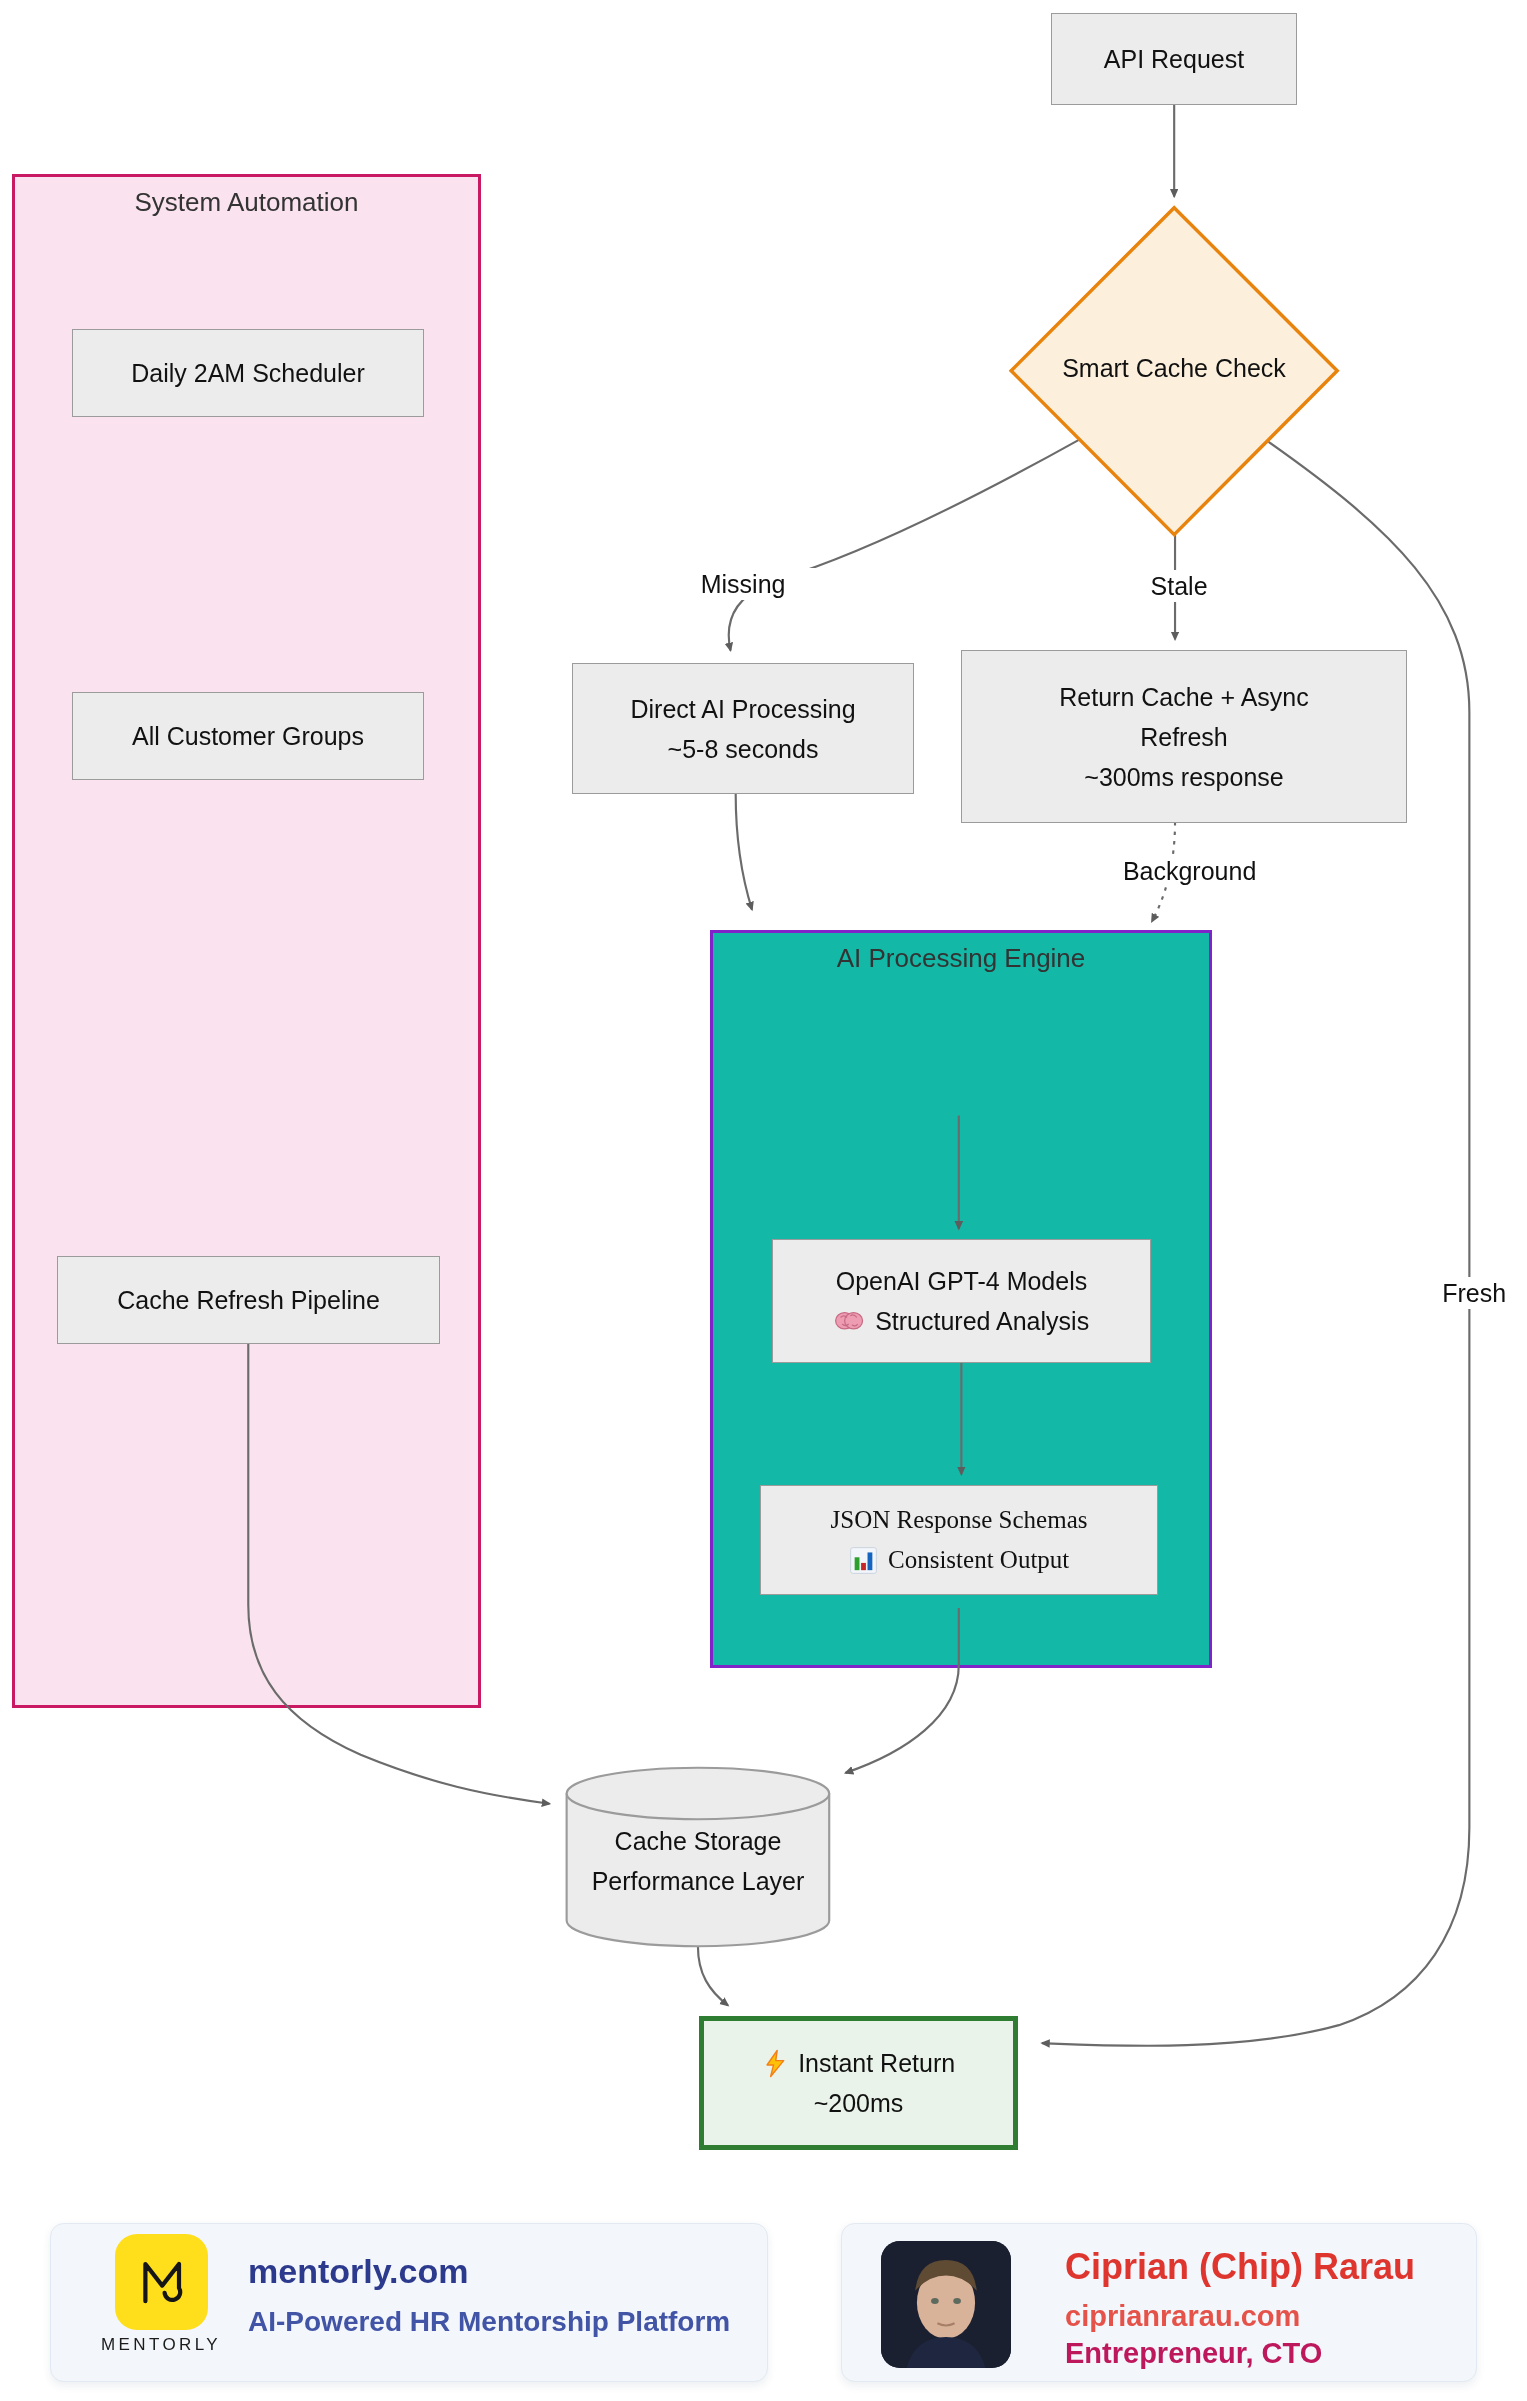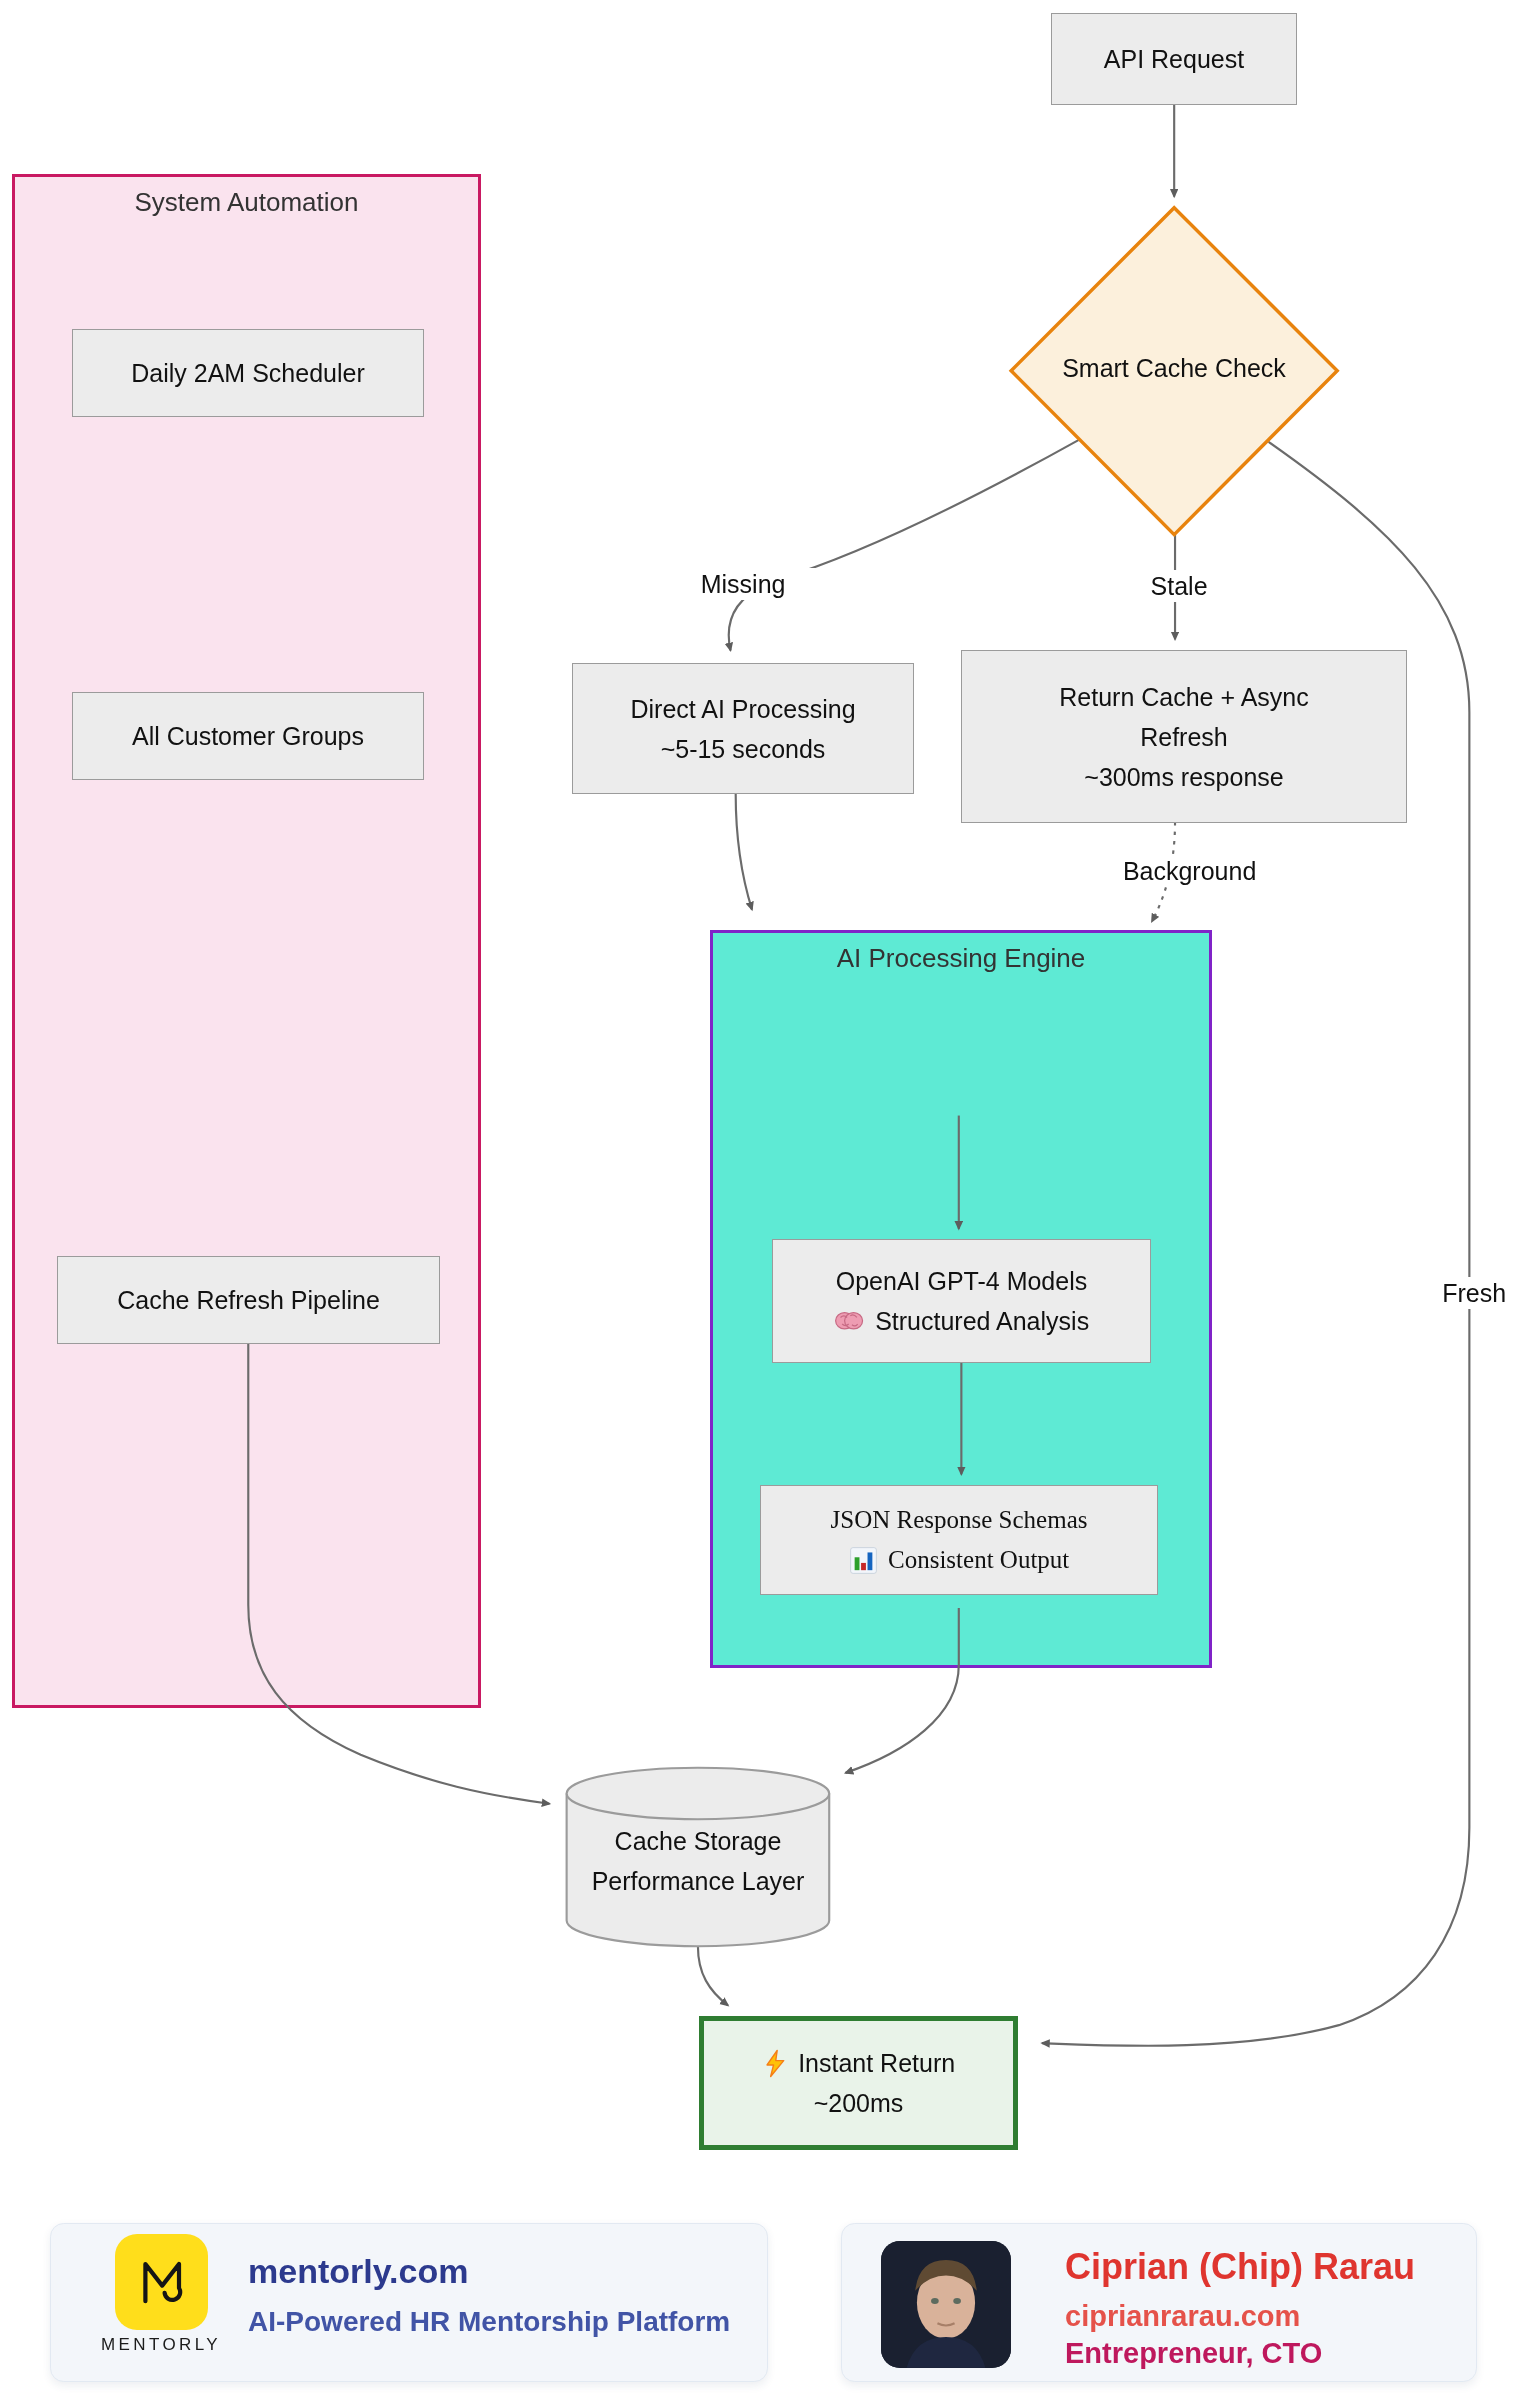--- a/index.html
+++ b/index.html
@@ -1,21 +1,21 @@
 <!DOCTYPE html>
 <html style="font-size:13.7px"><head>
 <meta charset="utf-8">
 <style>
   html,body{margin:0;padding:0;background:#ffffff;}
   body{font-family:"Liberation Sans","DejaVu Sans",sans-serif;color:#111;}
   #canvas{position:relative;width:1528px;height:2401px;background:#fff;overflow:hidden;}
 
   .container{position:absolute;box-sizing:border-box;}
   .container.pink{background:#fae3ee;border:3.4px solid #c91962;}
-  .container.purple{background:#5eead4;border:3.4px solid #8023c8;padding-left:38px;}
+  .container.purple{background:#14b8a6;border:3.4px solid #8023c8;padding-left:38px;}
   .container-title{position:absolute;left:0;right:0;top:10.3px;text-align:center;
     font-size:26px;color:#333;}
 
   .node{position:absolute;box-sizing:border-box;background:#ececec;border:1.7px solid #9b9b9b;
     display:flex;flex-direction:column;align-items:center;justify-content:center;
     font-size:25px;color:#111;text-align:center;line-height:1.6;z-index:3;}
   .node .row{display:flex;align-items:center;justify-content:center;gap:10.3px;}
   .node.green{background:#e9f3e9;border:5.1px solid #2f7d32;}
 
   .edge-label{position:absolute;z-index:4;background:#ffffff;padding:1.7px 5.1px;
@@ -94,21 +94,21 @@
   <div class="node" style="left:57px;top:1256px;width:383px;height:88px;">
     <span>Cache Refresh Pipeline</span>
   </div>
 
   <div class="node" style="left:72px;top:692px;width:352px;height:88px;">
     <span>All Customer Groups</span>
   </div>
 
   <div class="node" style="left:560px;top:663px;width:342px;height:131px;margin-left:12px;">
     <span>Direct AI Processing</span>
-    <span>~5-15 seconds</span>
+    <span>~5-8 seconds</span>
   </div>
 
   <div class="node" style="left:961px;top:650px;width:446px;height:173px;">
     <span>Return Cache + Async</span>
     <span>Refresh</span>
     <span>~300ms response</span>
   </div>
 
 
   <div class="node" style="left:772px;top:1239px;width:379px;height:124px;">

